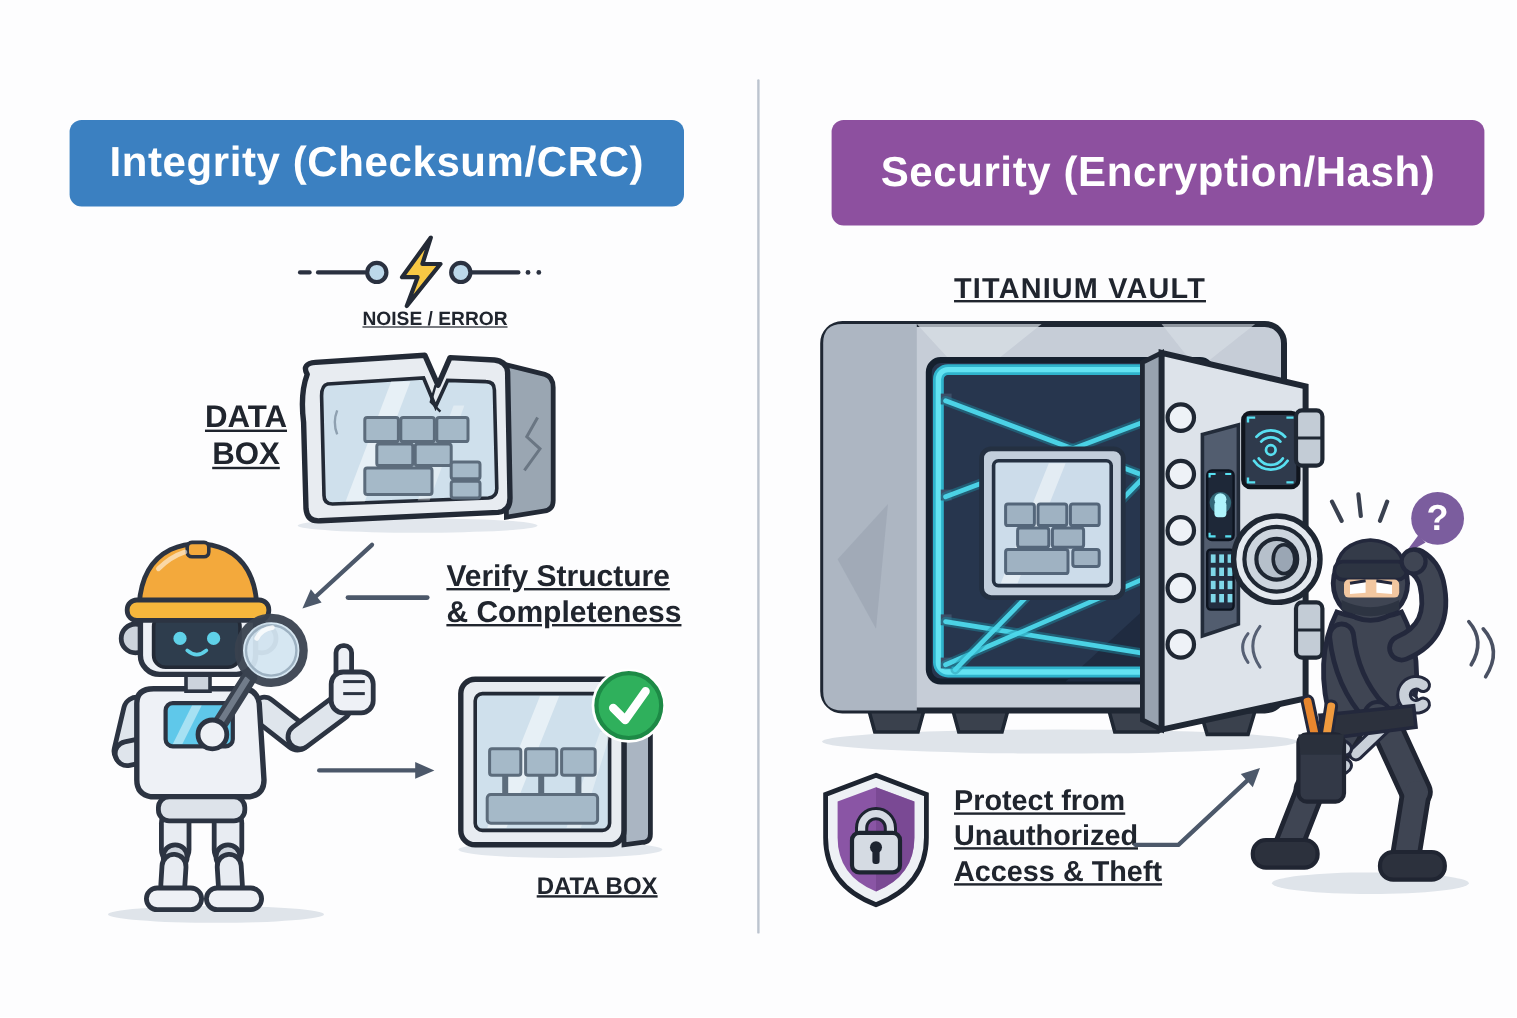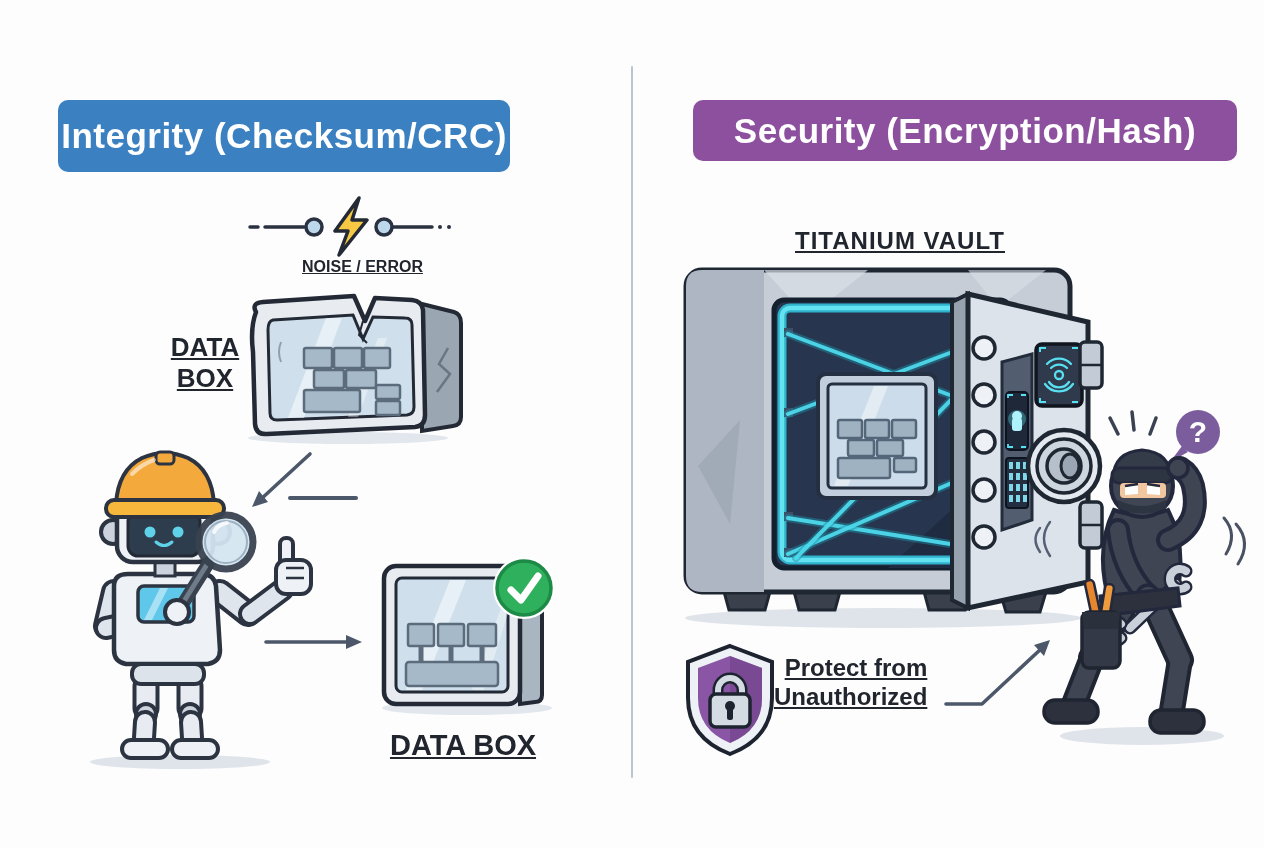--- a/index.html
+++ b/index.html
@@ -31,24 +31,24 @@
   .arrow-fill{fill:var(--arrow,#4c586a);}
   .vline{background:var(--arrow,#4c586a);border-radius:2px;}
 </style>
 </head>
 <body>
 
 <div id="canvas">
 
   <div class="abs divider" style="left:631px;top:66px;width:2px;height:712px;"></div>
 
-  <div class="abs hdr hdr-left" style="left:58px;top:100px;width:452px;height:72px;">
+  <div class="abs hdr hdr-left" style="left:58px;top:100px;width:512px;height:72px;">
     <span>Integrity (Checksum/CRC)</span>
   </div>
-  <div class="abs hdr hdr-right" style="left:693px;top:100px;width:544px;height:61px;">
+  <div class="abs hdr hdr-right" style="left:693px;top:100px;width:544px;height:88px;">
     <span>Security (Encryption/Hash)</span>
   </div>
 
   <svg class="abs" style="left:246px;top:196px;" width="215" height="62" viewBox="0 0 215 62">
     <g stroke="#2a3140" stroke-width="3.5" stroke-linecap="round">
       <line x1="4" y1="31" x2="12" y2="31"></line>
       <line x1="19" y1="31" x2="58" y2="31"></line>
       <line x1="147" y1="31" x2="186" y2="31"></line>
     </g>
     <circle cx="68" cy="31" r="8" fill="#bcd8ea" stroke="#2a3140" stroke-width="3.5"></circle>
@@ -87,20 +87,24 @@
     <div>BOX</div>
   </div>
 
   <svg class="abs" style="left:240px;top:448px;" width="80" height="70" viewBox="0 0 80 70">
     <path class="arrow-stroke" d="M70,6 L20,52"></path>
     <polygon class="arrow-fill" points="12,59 28,54 19,43"></polygon>
   </svg>
 
   <div class="abs vline" style="left:288px;top:496px;width:70px;height:4px;"></div>
 
+  <div class="abs lbl" style="left:372px;top:466px;font-size:25px;">
+    <div>Verify Structure</div>
+    <div>&amp; Completeness</div>
+  </div>
 
   <svg class="abs" style="left:80px;top:440px;" width="240" height="330" viewBox="0 0 240 330">
     <ellipse cx="100" cy="322" rx="90" ry="7" fill="#dfe4ea"></ellipse>
 
     <g stroke-linecap="round">
       <line x1="66" y1="246" x2="66" y2="268" stroke="#2c3442" stroke-width="27"></line>
       <line x1="110" y1="246" x2="110" y2="268" stroke="#2c3442" stroke-width="27"></line>
       <line x1="66" y1="246" x2="66" y2="268" stroke="#e8ecf2" stroke-width="19"></line>
       <line x1="110" y1="246" x2="110" y2="268" stroke="#e8ecf2" stroke-width="19"></line>
       <circle cx="66" cy="274" r="10" fill="#ccd3dc" stroke="#2c3442" stroke-width="4"></circle>
@@ -183,21 +187,21 @@
       <line x1="79" y1="98" x2="79" y2="114"></line>
       <line x1="110" y1="98" x2="110" y2="114"></line>
     </g>
     <rect x="34" y="114" width="92" height="24" rx="3" fill="#a5b9c8" stroke="#5c6c7c" stroke-width="2.5"></rect>
     <g>
       <circle cx="152" cy="40" r="31" fill="#ffffff"></circle>
       <circle cx="152" cy="40" r="27" class="check-circle" stroke="#1d8a46" stroke-width="3.5"></circle>
       <path d="M139,42 L149,52 L166,28" fill="none" stroke="#ffffff" stroke-width="7" stroke-linecap="round" stroke-linejoin="round"></path>
     </g>
   </svg>
-  <div class="abs lbl center" style="left:378px;top:728px;width:170px;font-size:29px;">
+  <div class="abs lbl center" style="left:378px;top:728px;width:170px;font-size:20px;text-align:right;">
     <span>DATA BOX</span>
   </div>
 
   <div class="abs lbl center" style="left:735px;top:227px;width:330px;font-size:24px;letter-spacing:1px;">
     <span>TITANIUM VAULT</span>
   </div>
 
   <svg class="abs" style="left:668px;top:256px;" width="438" height="380" viewBox="0 0 438 380">
     <ellipse cx="215" cy="362" rx="198" ry="10" fill="#dfe4ea"></ellipse>
 
@@ -324,23 +328,24 @@
     <path d="M48,14 L80,26 L80,56 Q80,88 48,101 Z" fill="#6f4189" opacity="0.6"></path>
     <g>
       <path d="M36,54 v-6 a12,12 0 0 1 24,0 v6" fill="none" stroke="#1d2430" stroke-width="11" stroke-linecap="round"></path>
       <path d="M36,54 v-6 a12,12 0 0 1 24,0 v6" fill="none" stroke="#d5dbe3" stroke-width="6" stroke-linecap="round"></path>
       <rect x="28" y="52" width="40" height="33" rx="6" fill="#d5dbe3" stroke="#1d2430" stroke-width="3.5"></rect>
       <circle cx="48" cy="64" r="5" fill="#1d2430"></circle>
       <rect x="45" y="66" width="6" height="12" rx="2.5" fill="#1d2430"></rect>
     </g>
   </svg>
 
-  <div class="abs lbl" style="left:774px;top:653px;font-size:24px;line-height:1.22;text-align:right;">
+  <div class="abs lbl" style="left:795px;top:653px;font-size:24px;line-height:1.22;">
     <div>Protect from</div>
     <div>Unauthorized</div>
+    <div>Access &amp; Theft</div>
   </div>
 
   <svg class="abs" style="left:942px;top:628px;" width="120" height="85" viewBox="0 0 120 85">
     <path class="arrow-stroke" d="M4,76 L40,76 L100,20"></path>
     <polygon class="arrow-fill" points="108,12 92,17 102,28"></polygon>
   </svg>
 
   <svg class="abs" style="left:1030px;top:398px;" width="230" height="350" viewBox="0 0 230 350">
     <ellipse cx="112" cy="338" rx="82" ry="9" fill="#dfe4ea"></ellipse>
 

